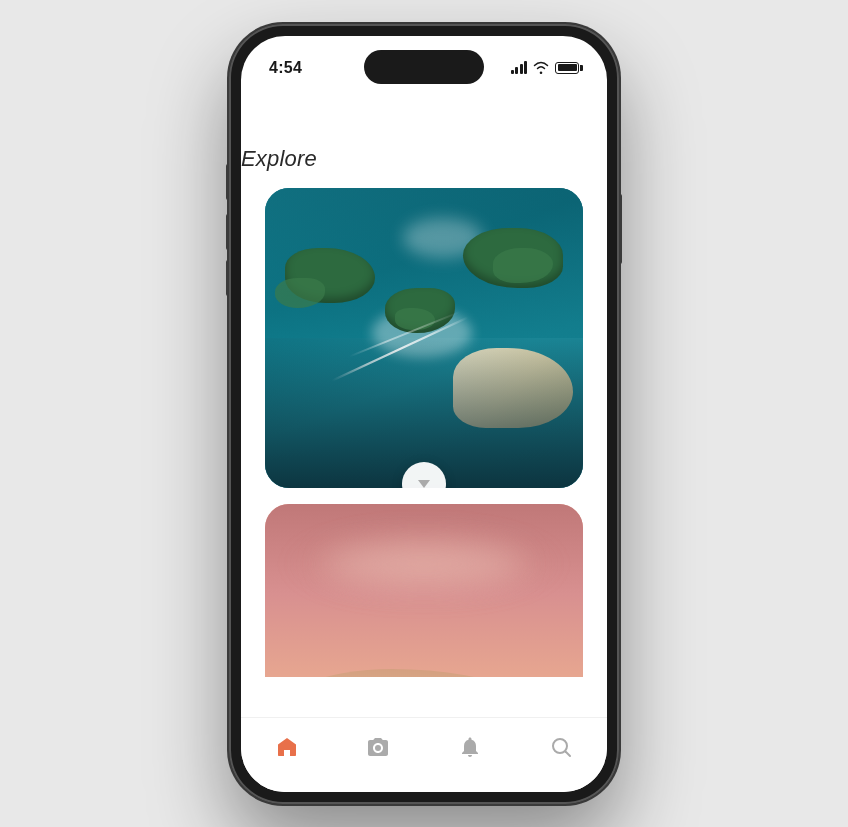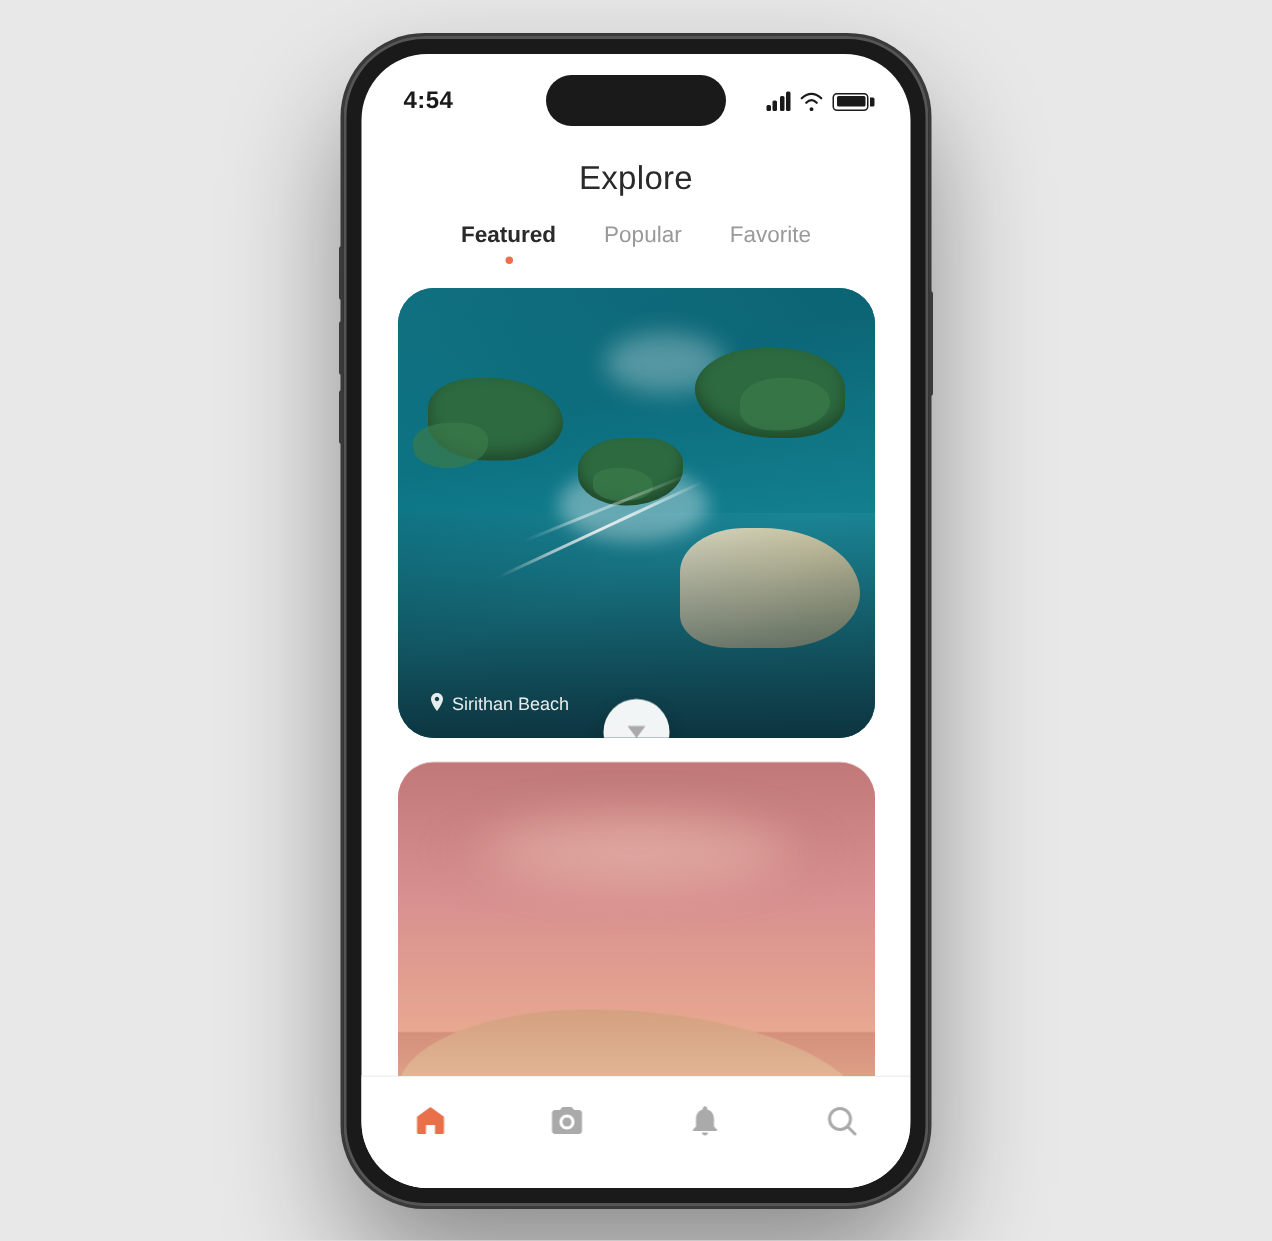--- a/index.html
+++ b/index.html
@@ -57,20 +57,21 @@
       position: absolute;
       top: 12px;
       left: 12px;
       right: 12px;
       bottom: 12px;
       background: #ffffff;
       border-radius: 44px;
       overflow: hidden;
       display: flex;
       flex-direction: column;
+      gap: 40px;
     }
 
     
     .status-bar {
       display: flex;
       justify-content: space-between;
       align-items: center;
       padding: 14px 28px 0;
       flex-shrink: 0;
       height: 50px;
@@ -148,22 +149,22 @@
     
     .app-content {
       flex: 1;
       overflow: hidden;
       display: flex;
       flex-direction: column;
     }
 
     .page-title-area {
       padding: 20px 0 16px;
-      text-align: center;
       flex-shrink: 0;
+      font-style: italic;
     }
 
     .page-title {
       font-size: 22px;
       font-weight: 500;
       color: #2a2a2a;
       letter-spacing: 0.2px;
     }
 
     
@@ -472,34 +473,20 @@
     </div>
 
     <div class="dynamic-island"></div>
 
     <div class="app-content">
 
       <div class="page-title-area">
         <h1 class="page-title">Explore</h1>
       </div>
 
-      <div class="tabs-area">
-        <div class="tab-item">
-          <span class="tab-label active">Featured</span>
-          <div class="tab-dot"></div>
-        </div>
-        <div class="tab-item">
-          <span class="tab-label">Popular</span>
-          <div class="tab-dot-hidden"></div>
-        </div>
-        <div class="tab-item">
-          <span class="tab-label">Favorite</span>
-          <div class="tab-dot-hidden"></div>
-        </div>
-      </div>
 
       <div class="scroll-content">
 
         <div class="destination-card" style="position:relative;">
           <div class="card-image-krabi">
 
             <div style="position:absolute;inset:0;background:linear-gradient(160deg,#1a8fa0 0%,#0d7080 30%,#1a8595 60%,#1a7a8a 100%);"></div>
 
             <div style="position:absolute;top:0;left:0;right:0;height:50%;background:linear-gradient(180deg,#0a5a6a 0%,#0d7a8a 100%);opacity:0.6;"></div>
 
@@ -516,27 +503,20 @@
             <div class="island island-3"></div>
             <div style="position:absolute;width:60px;height:35px;top:60px;right:30px;background:#3a7a4a;border-radius:50% 50% 60% 40%;opacity:0.7;"></div>
 
             <div class="beach"></div>
 
             <div class="boat-trail"></div>
 
             <div style="position:absolute;top:145px;left:80px;width:120px;height:1.5px;background:linear-gradient(to right,transparent,rgba(255,255,255,0.5),rgba(255,255,255,0.3),transparent);transform:rotate(-22deg);border-radius:2px;"></div>
           </div>
           <div class="card-overlay">
-            <div class="card-location">
-
-              <svg width="12" height="14" viewBox="0 0 12 14" fill="none">
-                <path d="M6 0C3.8 0 2 1.8 2 4C2 7 6 12 6 12C6 12 10 7 10 4C10 1.8 8.2 0 6 0ZM6 5.5C5.2 5.5 4.5 4.8 4.5 4C4.5 3.2 5.2 2.5 6 2.5C6.8 2.5 7.5 3.2 7.5 4C7.5 4.8 6.8 5.5 6 5.5Z" fill="rgba(255,255,255,0.9)"></path>
-              </svg>
-              <span class="card-location-text">Sirithan Beach</span>
-            </div>
           </div>
 
           <div class="scroll-indicator">
             <div class="scroll-arrow"></div>
           </div>
         </div>
 
         <div class="destination-card" style="margin-top:16px;">
           <div class="card-image-desert">
             <div class="desert-sky"></div>

